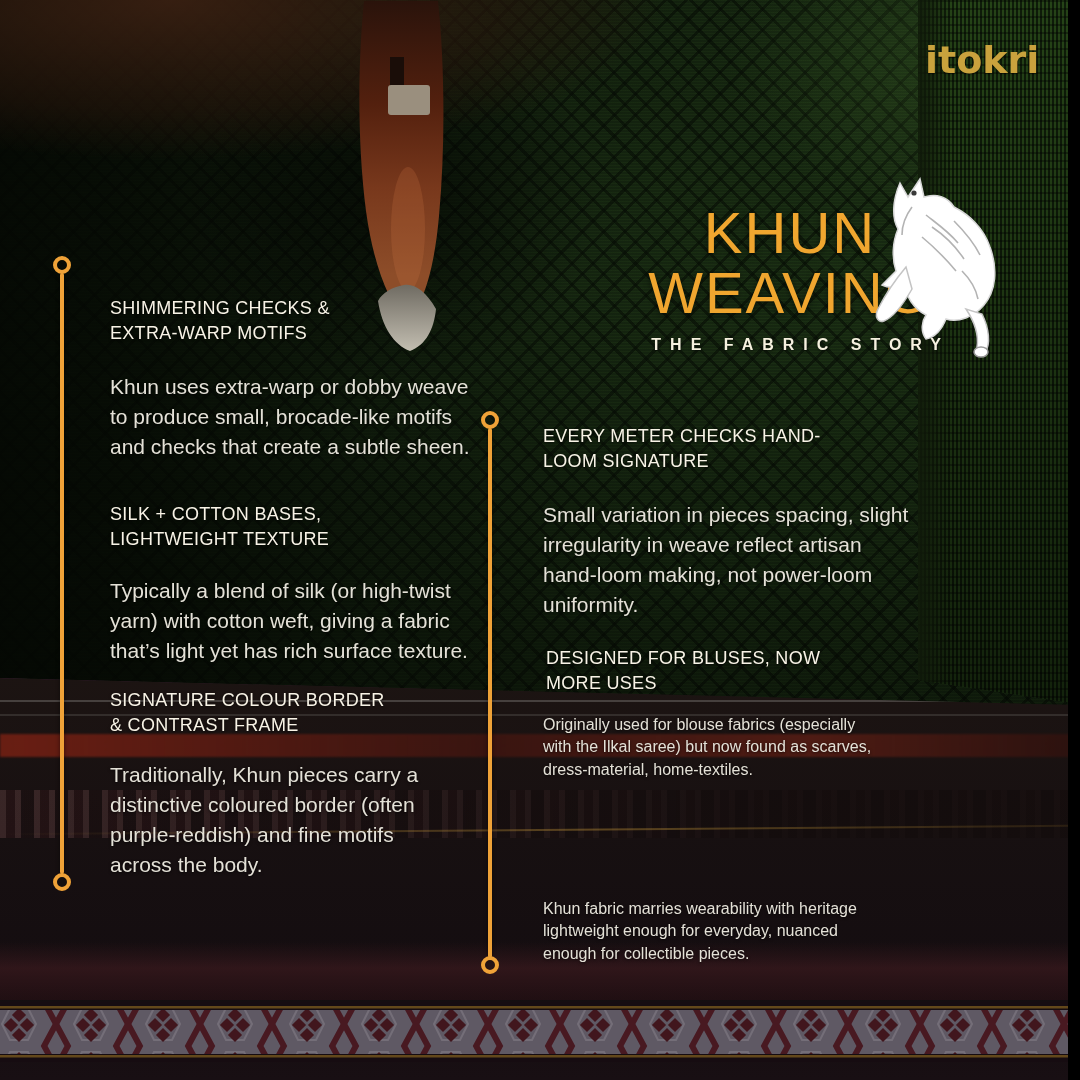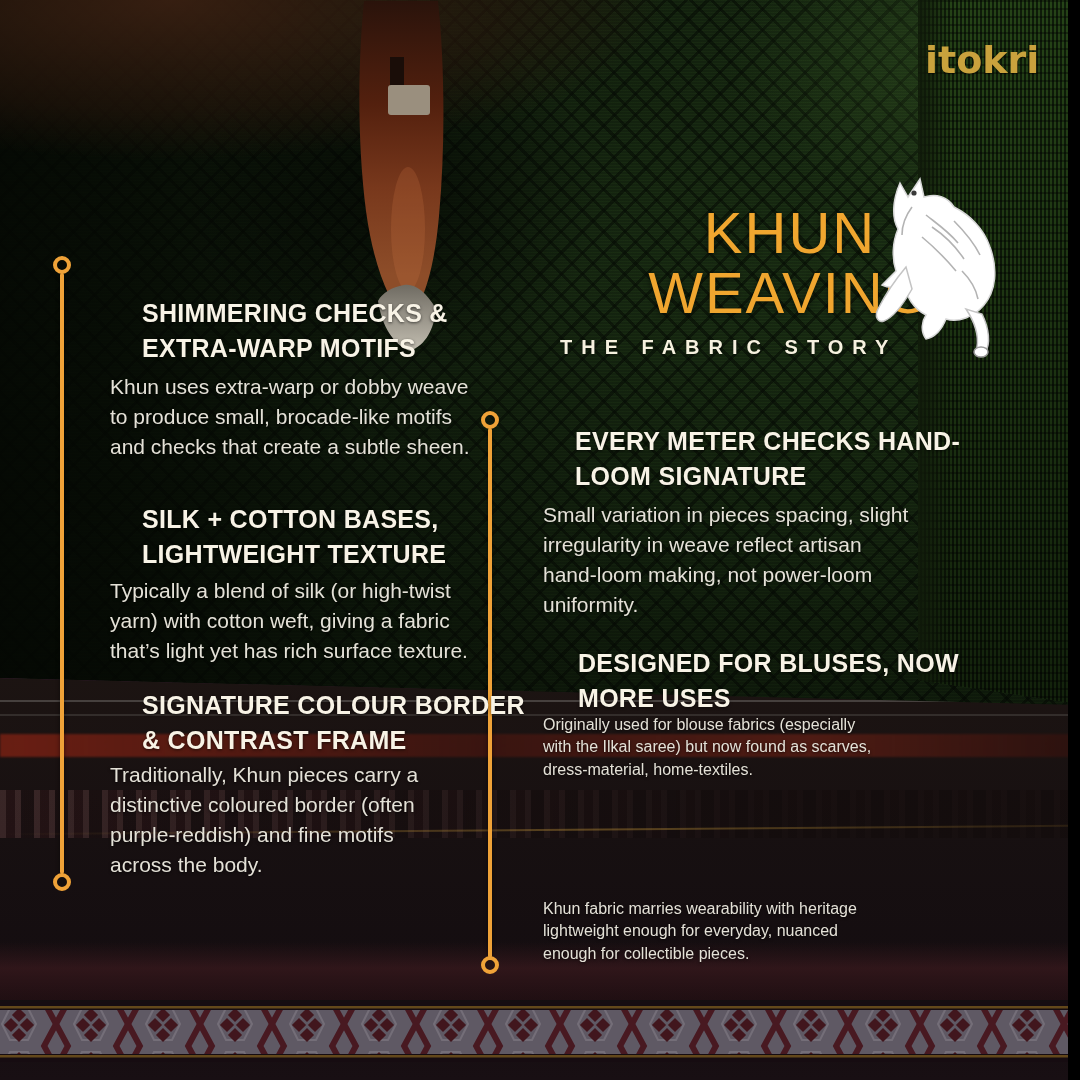--- a/index.html
+++ b/index.html
@@ -79,44 +79,44 @@
   }
 
   
   .title {
     left:625px; top:203px; width:330px; text-align:center;
     font-size:58px; font-weight:400; line-height:1.04; letter-spacing:2px;
     color:#F0A62F; white-space:pre-line;
     text-shadow:0 2px 6px rgba(0,0,0,0.55);
   }
   .subtitle {
-    left:560px; top:336px; width:390px; text-align:left;
-    font-size:20px; font-weight:700; letter-spacing:9px;
+    left:560px; top:336px; width:390px; text-align:right;
+    font-size:16px; font-weight:700; letter-spacing:9px;
     color:#F6F1DF; text-shadow:0 1px 3px rgba(0,0,0,0.6);
   }
   .cat { left:862px; top:170px; width:160px; height:192px; }
 
   
   .tl-line { width:4px; background:#EFA238; border-radius:2px; box-shadow:0 0 4px rgba(0,0,0,0.5); }
   .tl-line-left  { left:60px;  top:273px; height:601px; }
   .tl-line-right { left:488px; top:428px; height:530px; }
   .tl-ring {
     width:18px; height:18px; box-sizing:border-box;
     border:4px solid #EFA238; border-radius:50%;
     background:rgba(12,10,8,0.25);
   }
   .ring-l-top { left:53px;  top:256px; }
   .ring-l-bot { left:53px;  top:873px; }
   .ring-r-top { left:481px; top:411px; }
   .ring-r-bot { left:481px; top:956px; }
 
   
   .sec-heading {
-    font-weight:bold; font-size:25px; line-height:1.38; letter-spacing:0.3px;
-    color:#F8F3E6; white-space:pre-line; text-shadow:0 1px 3px rgba(0,0,0,0.6);margin-left:32px;
+    font-weight:normal; font-size:18px; line-height:1.38; letter-spacing:0.3px;
+    color:#F8F3E6; white-space:pre-line; text-shadow:0 1px 3px rgba(0,0,0,0.6);
   }
   .sec-body {
     font-size:21px; line-height:1.43; color:#E4E1D7;
     white-space:pre-line; text-shadow:0 1px 3px rgba(0,0,0,0.65);
   }
   .sec-body.small { font-size:16px; line-height:1.4; }
 
   #l1h { left:110px; top:296px; width:400px; }
   #l1b { left:110px; top:372px; width:400px; }
   #l2h { left:110px; top:502px; width:400px; }

